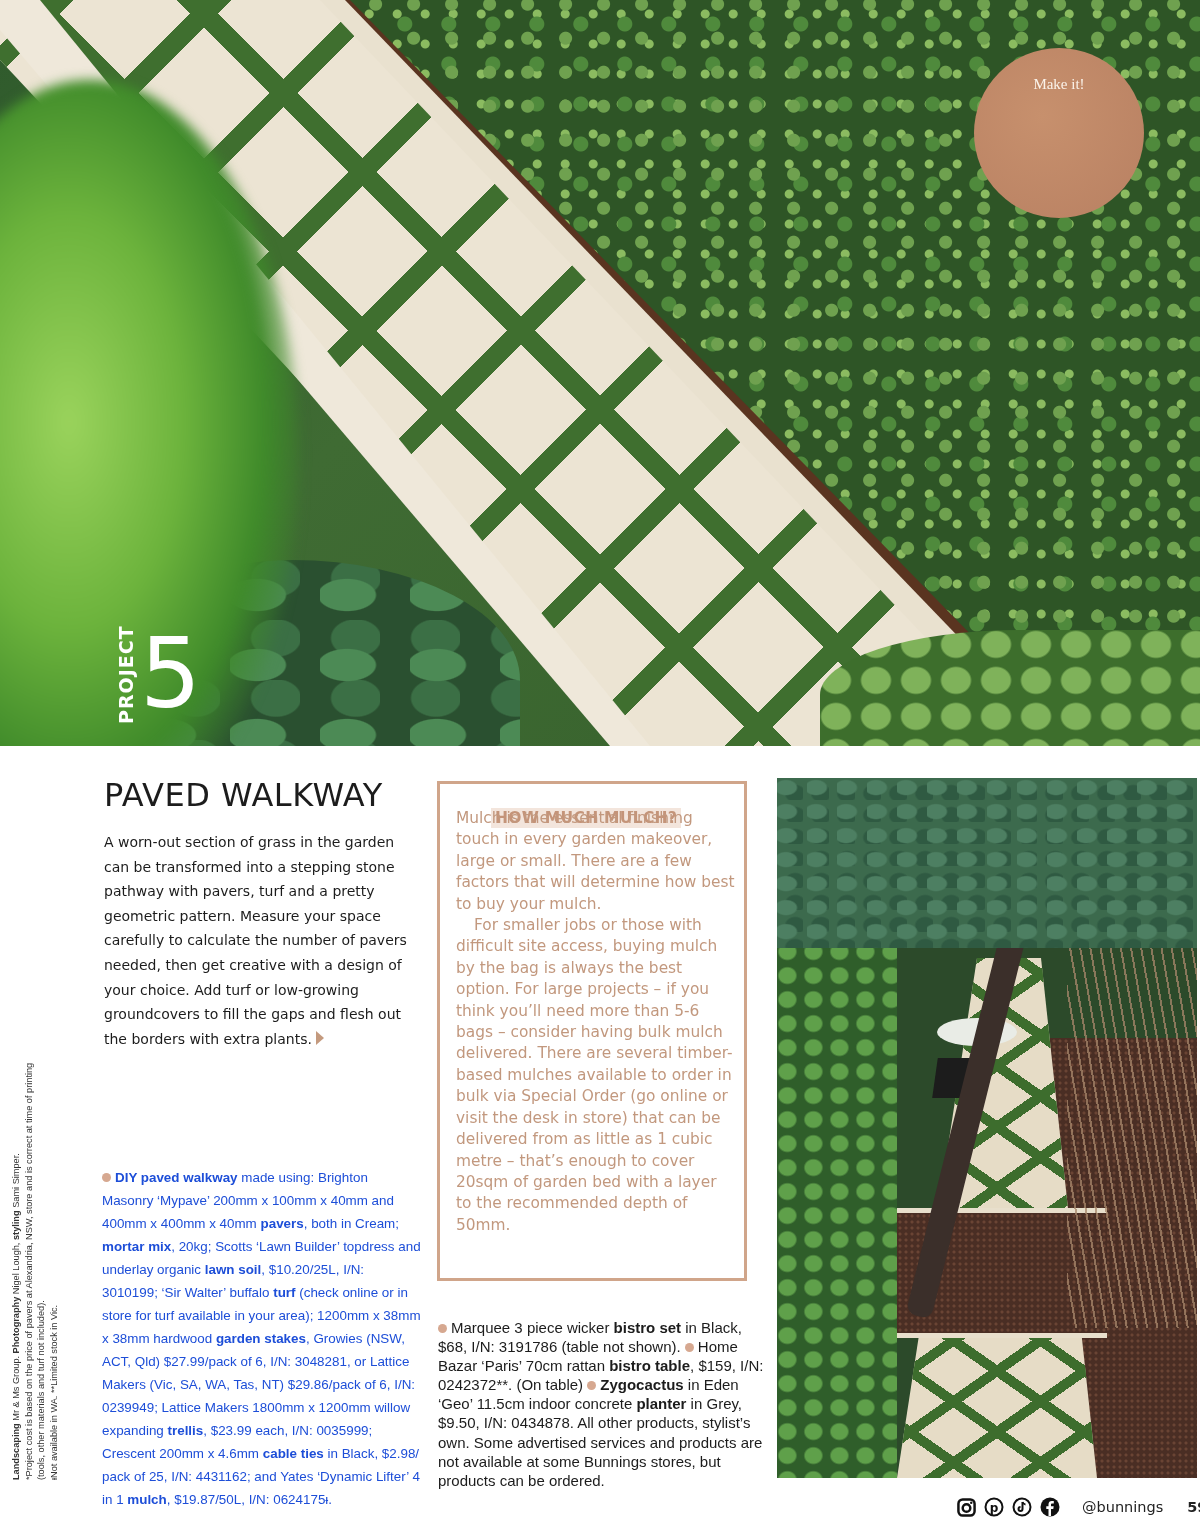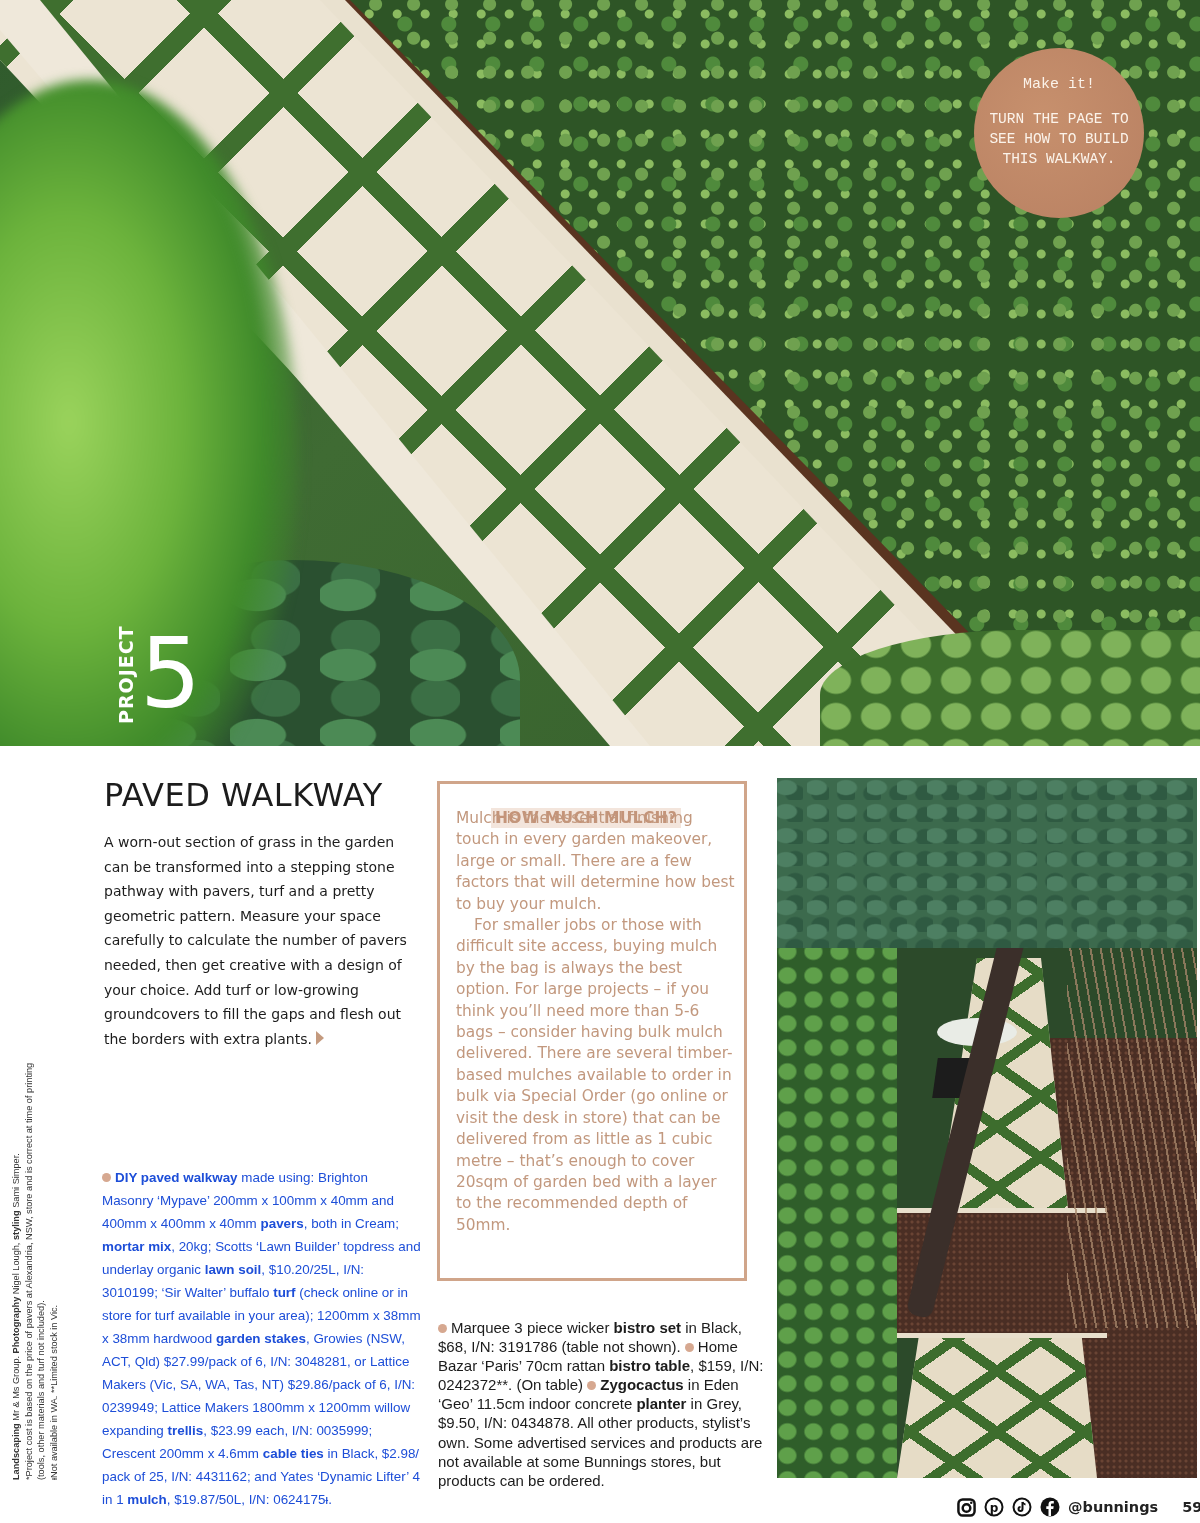--- a/index.html
+++ b/index.html
@@ -41,21 +41,21 @@
       #2a5030;
     border-radius: 40% 60% 0 0; }
   .hero .leaves-br { position: absolute; left: 820px; top: 630px; width: 400px; height: 130px;
     background:
       radial-gradient(ellipse at 40% 40%, #7fb25a 0 14px, transparent 16px) 0 0/40px 36px,
       #3d6e2c;
     border-radius: 50% 0 0 0; }
 
   .badge { position: absolute; left: 974px; top: 48px; width: 170px; height: 170px; border-radius: 50%;
     background: radial-gradient(circle at 40% 40%, #c7906d, #b88062); color: #fbf3ea;
-    text-align: center; font-family: Liberation Mono, monospace; }
+    text-align: center; font-family: Liberation Serif, serif; }
   .badge .make { display: block; margin-top: 28px; font-size: 15px; }
   .badge .turn { display: block; margin: 16px auto 0; width: 140px; font-size: 14.5px; line-height: 20px; }
 
   .project-label { position: absolute; left: 115px; top: 724px; transform-origin: 0 0; transform: rotate(-90deg);
     color: #ffffff; font-size: 19px; letter-spacing: 1px; font-weight: bold; }
   .project-num { position: absolute; left: 140px; top: 626px; color: #ffffff; font-size: 96px; line-height: 96px;
     font-family: "DejaVu Sans", sans-serif; font-weight: normal; }
 
   
   .title { position: absolute; left: 104px; top: 776px; font-size: 32px; letter-spacing: 0.5px; font-weight: normal; }
@@ -106,40 +106,39 @@
     background: radial-gradient(circle, #6a4434 1px, transparent 2px) 0 0/6px 6px, #4a2e24;
     border-top: 5px solid #e8dfcc; border-bottom: 5px solid #e8dfcc; }
   .photo2 .trunk { position: absolute; left: 225px; top: 150px; width: 26px; height: 400px; background: #3b2f2a;
     transform: rotate(14deg); transform-origin: top center; border-radius: 10px; }
   .photo2 .table { position: absolute; left: 160px; top: 240px; width: 80px; height: 28px; border-radius: 50%; background: #e9ece6; }
   .photo2 .chair { position: absolute; left: 158px; top: 280px; width: 52px; height: 40px; background: #1c1c1c; transform: skewX(-8deg); }
 
   
   .footer { position: absolute; left: 956px; top: 1496px; height: 22px; display: flex; align-items: center; gap: 8px; }
   .sicon { width: 20px; height: 20px; display: inline-flex; align-items: center; justify-content: center; }
-  .handle { font-size: 14.5px; font-weight: bold; color: #222; margin-left: 0; }
+  .handle { font-size: 14.5px; font-weight: normal; color: #222; margin-left: 14px; }
   .page-no { font-size: 14.5px; font-weight: bold; color: #222; margin-left: 16px; }
 </style>
 </head>
 <body>
 
 <div class="hero">
   <div class="hedge"></div>
   <div class="soil"></div>
   <div class="path"></div>
   <div class="edge-a"></div>
   <div class="edge-b"></div>
   <div class="leaves-bl"></div>
   <div class="leaves-br"></div>
   <div class="blur"></div>
 </div>
 
 <div class="badge">
   <span class="make">Make it!</span>
-  <span class="turn">TURN THE PAGE TO SEE HOW TO BUILD THIS WALKWAY.</span>
 </div>
 
 <div class="project-label">PROJECT</div>
 <div class="project-num">5</div>
 
 <h1 class="title">PAVED WALKWAY</h1>
 <p class="intro"><span>A worn-out section of grass in the garden can be transformed into a stepping stone pathway with pavers, turf and a pretty geometric pattern. Measure your space carefully to calculate the number of pavers needed, then get creative with a design of your choice. Add turf or low-growing groundcovers to fill the gaps and flesh out the borders with extra plants.</span><span class="arrow-mark"></span></p>
 
 <p class="credits"><span class="dot"></span><b>DIY paved walkway</b><span> made using: Brighton Masonry ‘Mypave’ 200mm x 100mm x 40mm and 400mm x 400mm x 40mm </span><b>pavers</b><span>, both in Cream; </span><b>mortar mix</b><span>, 20kg; Scotts ‘Lawn Builder’ topdress and underlay organic </span><b>lawn soil</b><span>, $10.20/25L, I/N: 3010199; ‘Sir Walter’ buffalo </span><b>turf</b><span> (check online or in store for turf available in your area); 1200mm x 38mm x 38mm hardwood </span><b>garden stakes</b><span>, Growies (NSW, ACT, Qld) $27.99/pack of 6, I/N: 3048281, or Lattice Makers (Vic, SA, WA, Tas, NT) $29.86/pack of 6, I/N: 0239949; Lattice Makers 1800mm x 1200mm willow expanding </span><b>trellis</b><span>, $23.99 each, I/N: 0035999; Crescent 200mm x 4.6mm </span><b>cable ties</b><span> in Black, $2.98/ pack of 25, I/N: 4431162; and Yates ‘Dynamic Lifter’ 4 in 1 </span><b>mulch</b><span>, $19.87/50L, I/N: 0624175ᵻ.</span></p>
 

